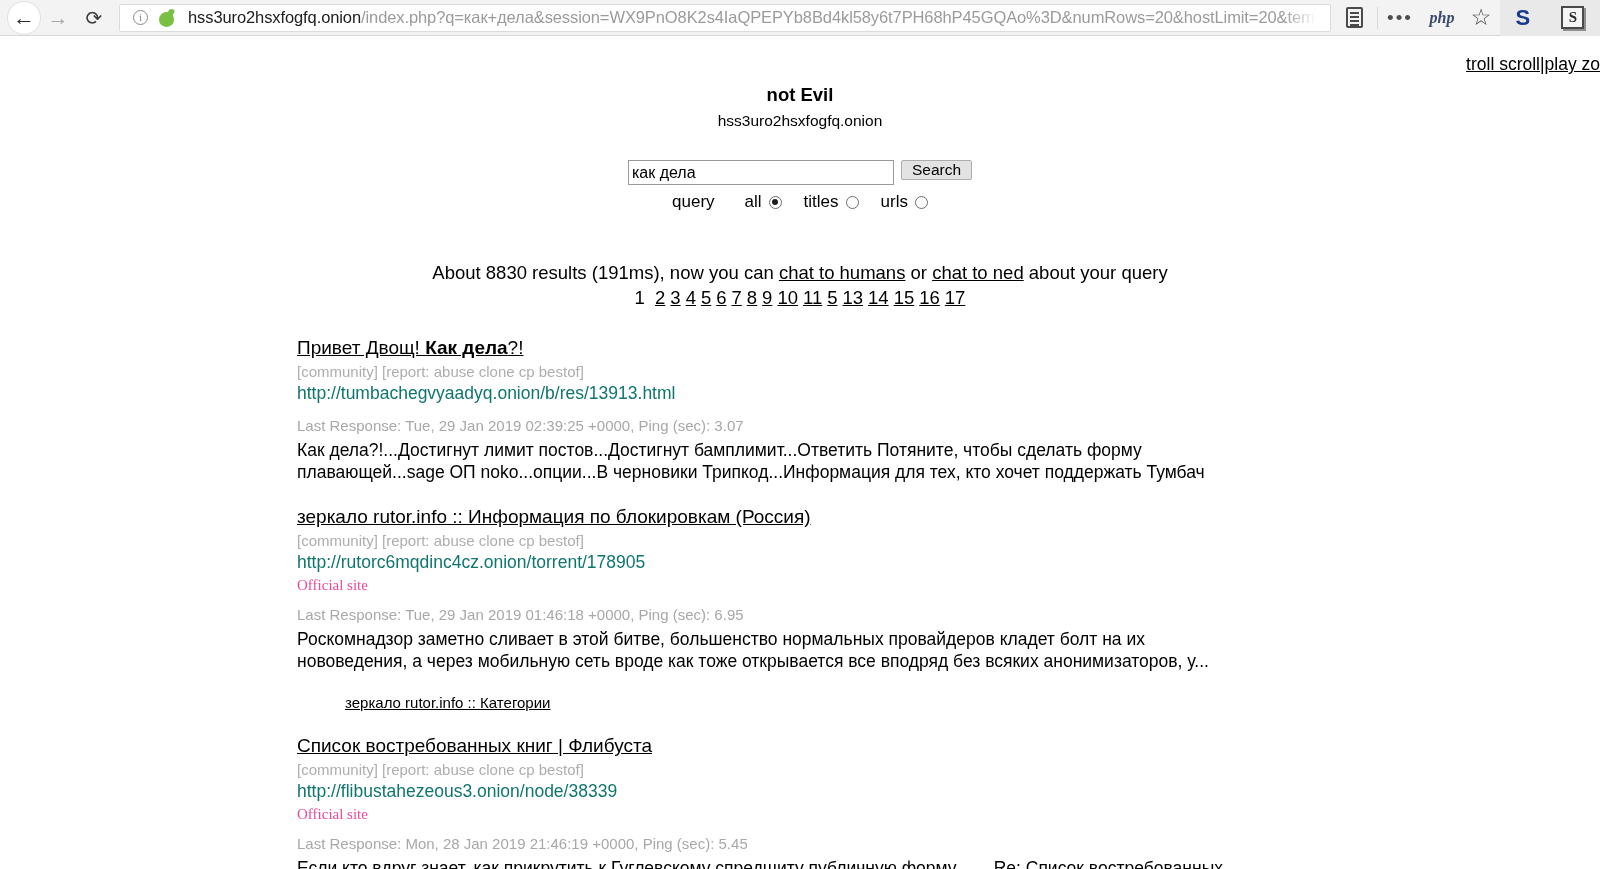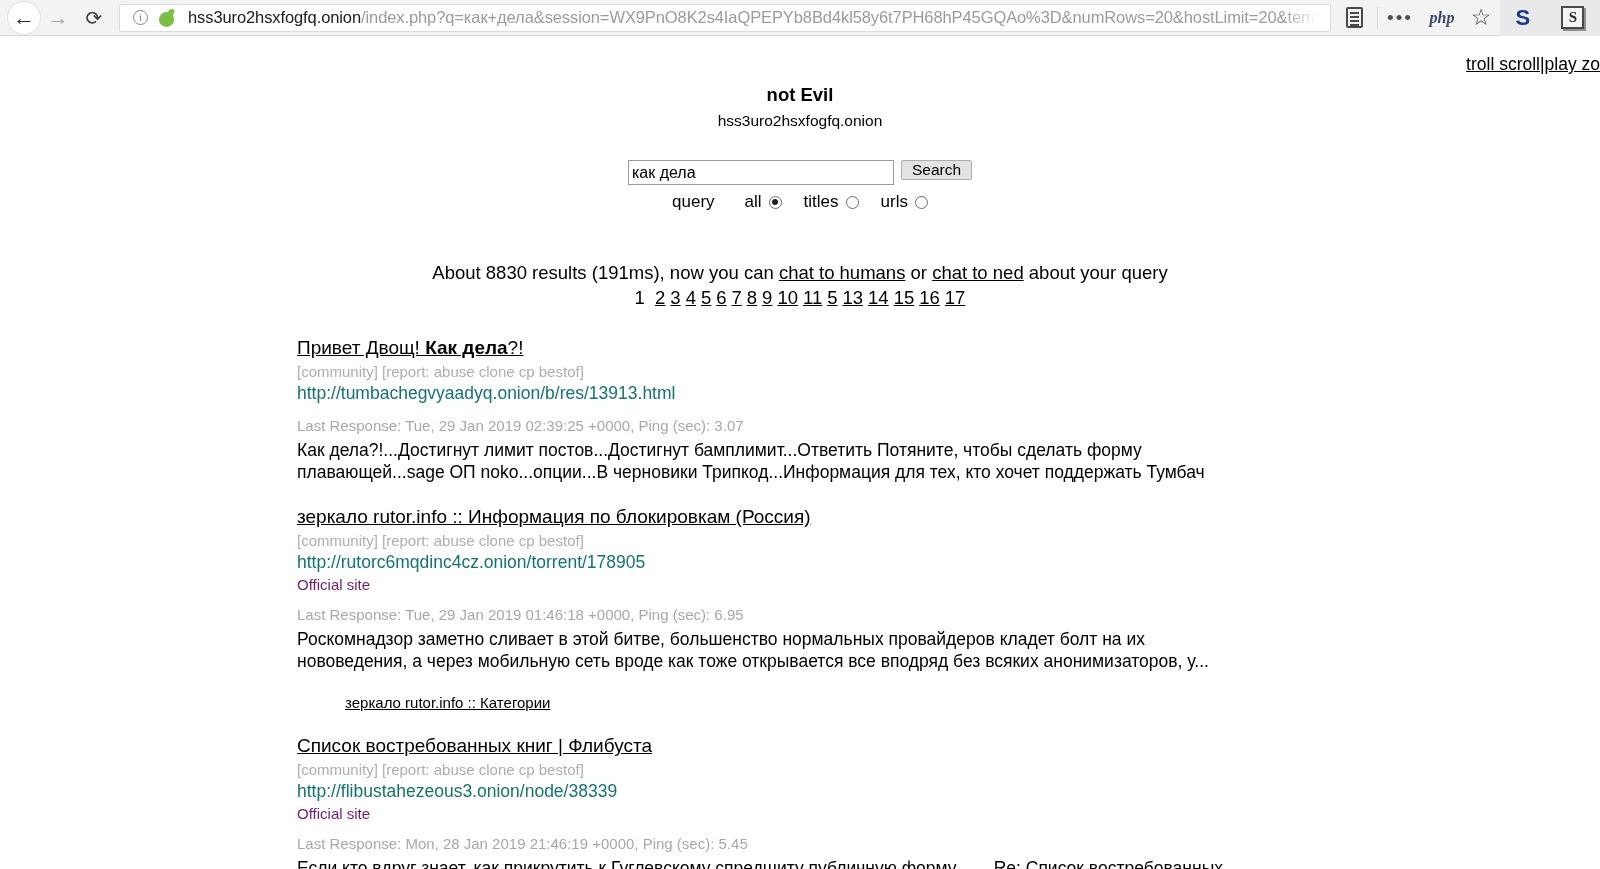--- a/index.html
+++ b/index.html
@@ -196,21 +196,21 @@
     display: inline-block; line-height: 1.25;
   }
   .result-title b { font-weight: bold; }
   .result-tags {
     font-size: 15px; color: #aeaeae; margin-top: 3px; line-height: 1.2;
   }
   .result-url {
     font-size: 17.5px; color: #0f766e; margin-top: 2px; line-height: 1.25;
   }
   .result-official {
-    font-size: 15px; color: #701a75; margin-top: 2px; line-height: 1.2;
+    font-size: 15px; color: #ec4899; margin-top: 2px; line-height: 1.2; font-family: Liberation Serif, serif;
   }
   .result-meta {
     font-size: 15px; color: #a8a8a8; margin-top: 12px; line-height: 1.2;
   }
   .result-snippet {
     font-size: 17.5px; color: #000; margin-top: 4px;
     max-width: 960px; line-height: 1.28;
   }
   .sublinks { margin-top: 20px; padding-left: 48px; }
   .sublink {

